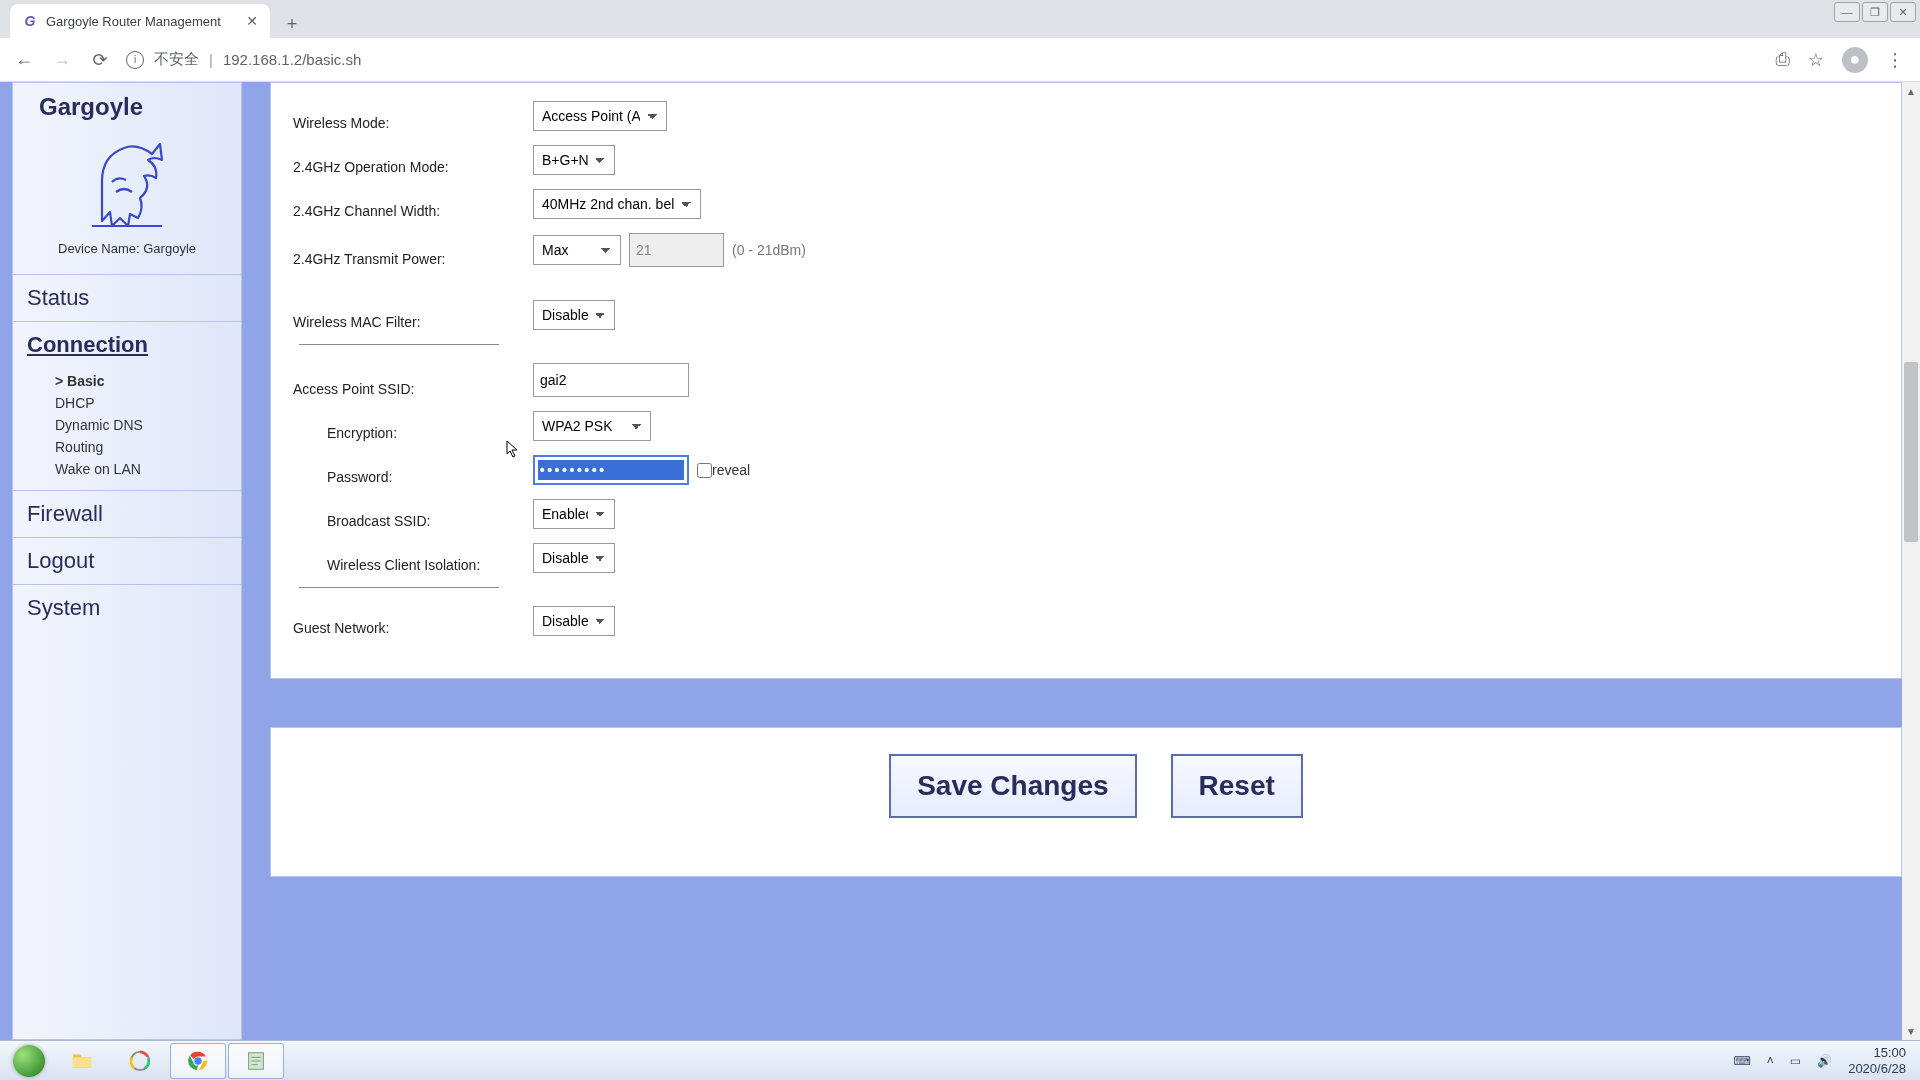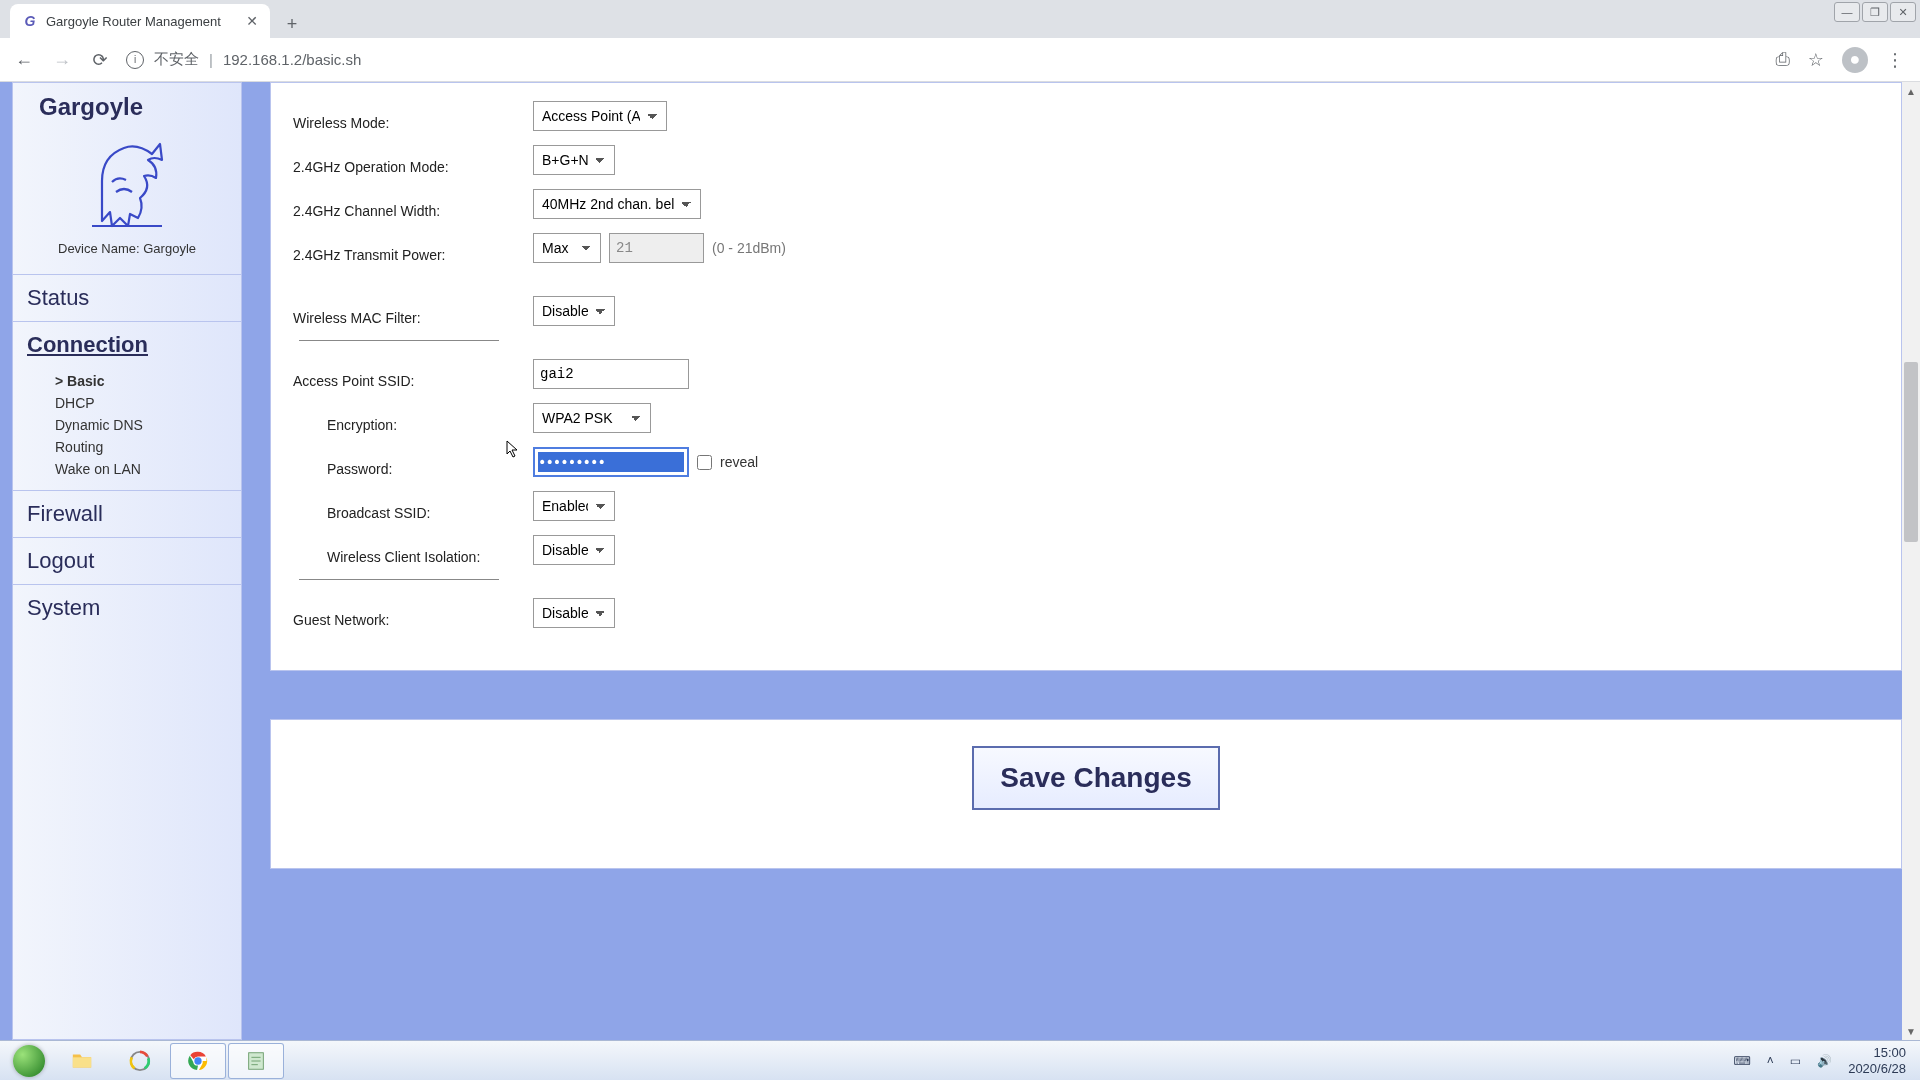--- a/index.html
+++ b/index.html
@@ -47,33 +47,33 @@
 .panel { background: #fff; border: 1px solid #b9c4ee; padding: 18px 22px 28px; }
 .form-row { display: flex; align-items: flex-end; margin-bottom: 14px; font-size: 14px; color: #222; }
 .form-row.indent { padding-left: 34px; }
 .form-label { width: 240px; }
 .form-row.indent .form-label { width: 206px; }
 .form-ctrl { display: flex; align-items: center; gap: 8px; }
 
 select.ui-select { height: 30px; border: 1px solid #999; background: #fff; padding: 0 26px 0 8px; font-size: 14px; appearance: none; background-image: linear-gradient(45deg,transparent 50%,#555 50%),linear-gradient(135deg,#555 50%,transparent 50%); background-position: calc(100% - 14px) 12px, calc(100% - 9px) 12px; background-size: 5px 5px,5px 5px; background-repeat: no-repeat; cursor: pointer; }
 .ui-select.w130 { width: 134px; }
 .ui-select.w80  { width: 82px; }
-.ui-select.w70  { width: 68px; }
+.ui-select.w70  { width: 88px; }
 .ui-select.w46  { width: 48px; }
 .ui-select.w165 { width: 168px; }
 .ui-select.w115 { width: 118px; }
 
-input.ui-text { height: 30px; border: 1px solid #999; padding: 8px 6px; font-size: 14px; font-family: Liberation Mono, monospace; }
+input.ui-text { height: 30px; border: 1px solid #999; padding: 16px 6px; font-size: 14px; }
 input.ui-text.w95  { width: 95px; background: #eee; color: #888; }
 input.ui-text.w155 { width: 156px; }
 input.ui-text.focused { border: 2px solid #4f7de0; outline: none; background: #fff; }
 
 .hint { color: #777; font-size: 14px; }
 .divider { margin: 14px 0 18px 6px; width: 200px; border-top: 1px solid #888; }
-.reveal-box { display: flex; align-items: center; gap: 8px; font-size: 14px; color: #333; }
+.reveal-box { display: flex; align-items: center; gap: 0; font-size: 14px; color: #333; }
 .reveal-box input { width: 15px; height: 15px; }
 
 .button-panel { background: #fff; border: 1px solid #b9c4ee; margin-top: 48px; padding: 26px 0 58px; display: flex; justify-content: center; gap: 14px; }
 .big-btn { font-size: 28px; font-weight: bold; color: #2a2d5a; background: linear-gradient(#f7f9ff,#e6ecff); border: 2px solid #5b6cae; padding: 14px 26px; font-family: Verdana, sans-serif; cursor: pointer; margin-left: 20px; }
 
 .scrollbar-v { position: absolute; right: 0; top: 0; bottom: 0; width: 18px; background: #f1f1f1; }
 .scroll-arrow { height: 18px; display: flex; align-items: center; justify-content: center; font-size: 10px; color: #666; }
 .scroll-thumb { position: absolute; left: 2px; right: 2px; top: 280px; height: 180px; background: #c2c3c6; border-radius: 2px; }
 
 .cursor { position: absolute; width: 14px; height: 20px; pointer-events: none; }
@@ -258,20 +258,21 @@
           <div class="form-row">
             <div class="form-label">Guest Network:</div>
             <div class="form-ctrl">
                 <select class="ui-select w80"><option>Disabled</option></select>
               </div>
           </div>
         </div>
 
         <div class="button-panel">
           <button class="big-btn">Save Changes</button>
+          <button class="big-btn">Reset</button>
         </div>
 
         <svg class="cursor" style="left:236px; top:358px;" viewBox="0 0 14 20">
           <path d="M1 1 L1 14 L4 11 L7 17 L9 16 L6 10 L11 10 Z" fill="#fff" stroke="#000" stroke-width="1"></path>
         </svg>
       </div>
 
     </div>
 
     <div class="scrollbar-v">

